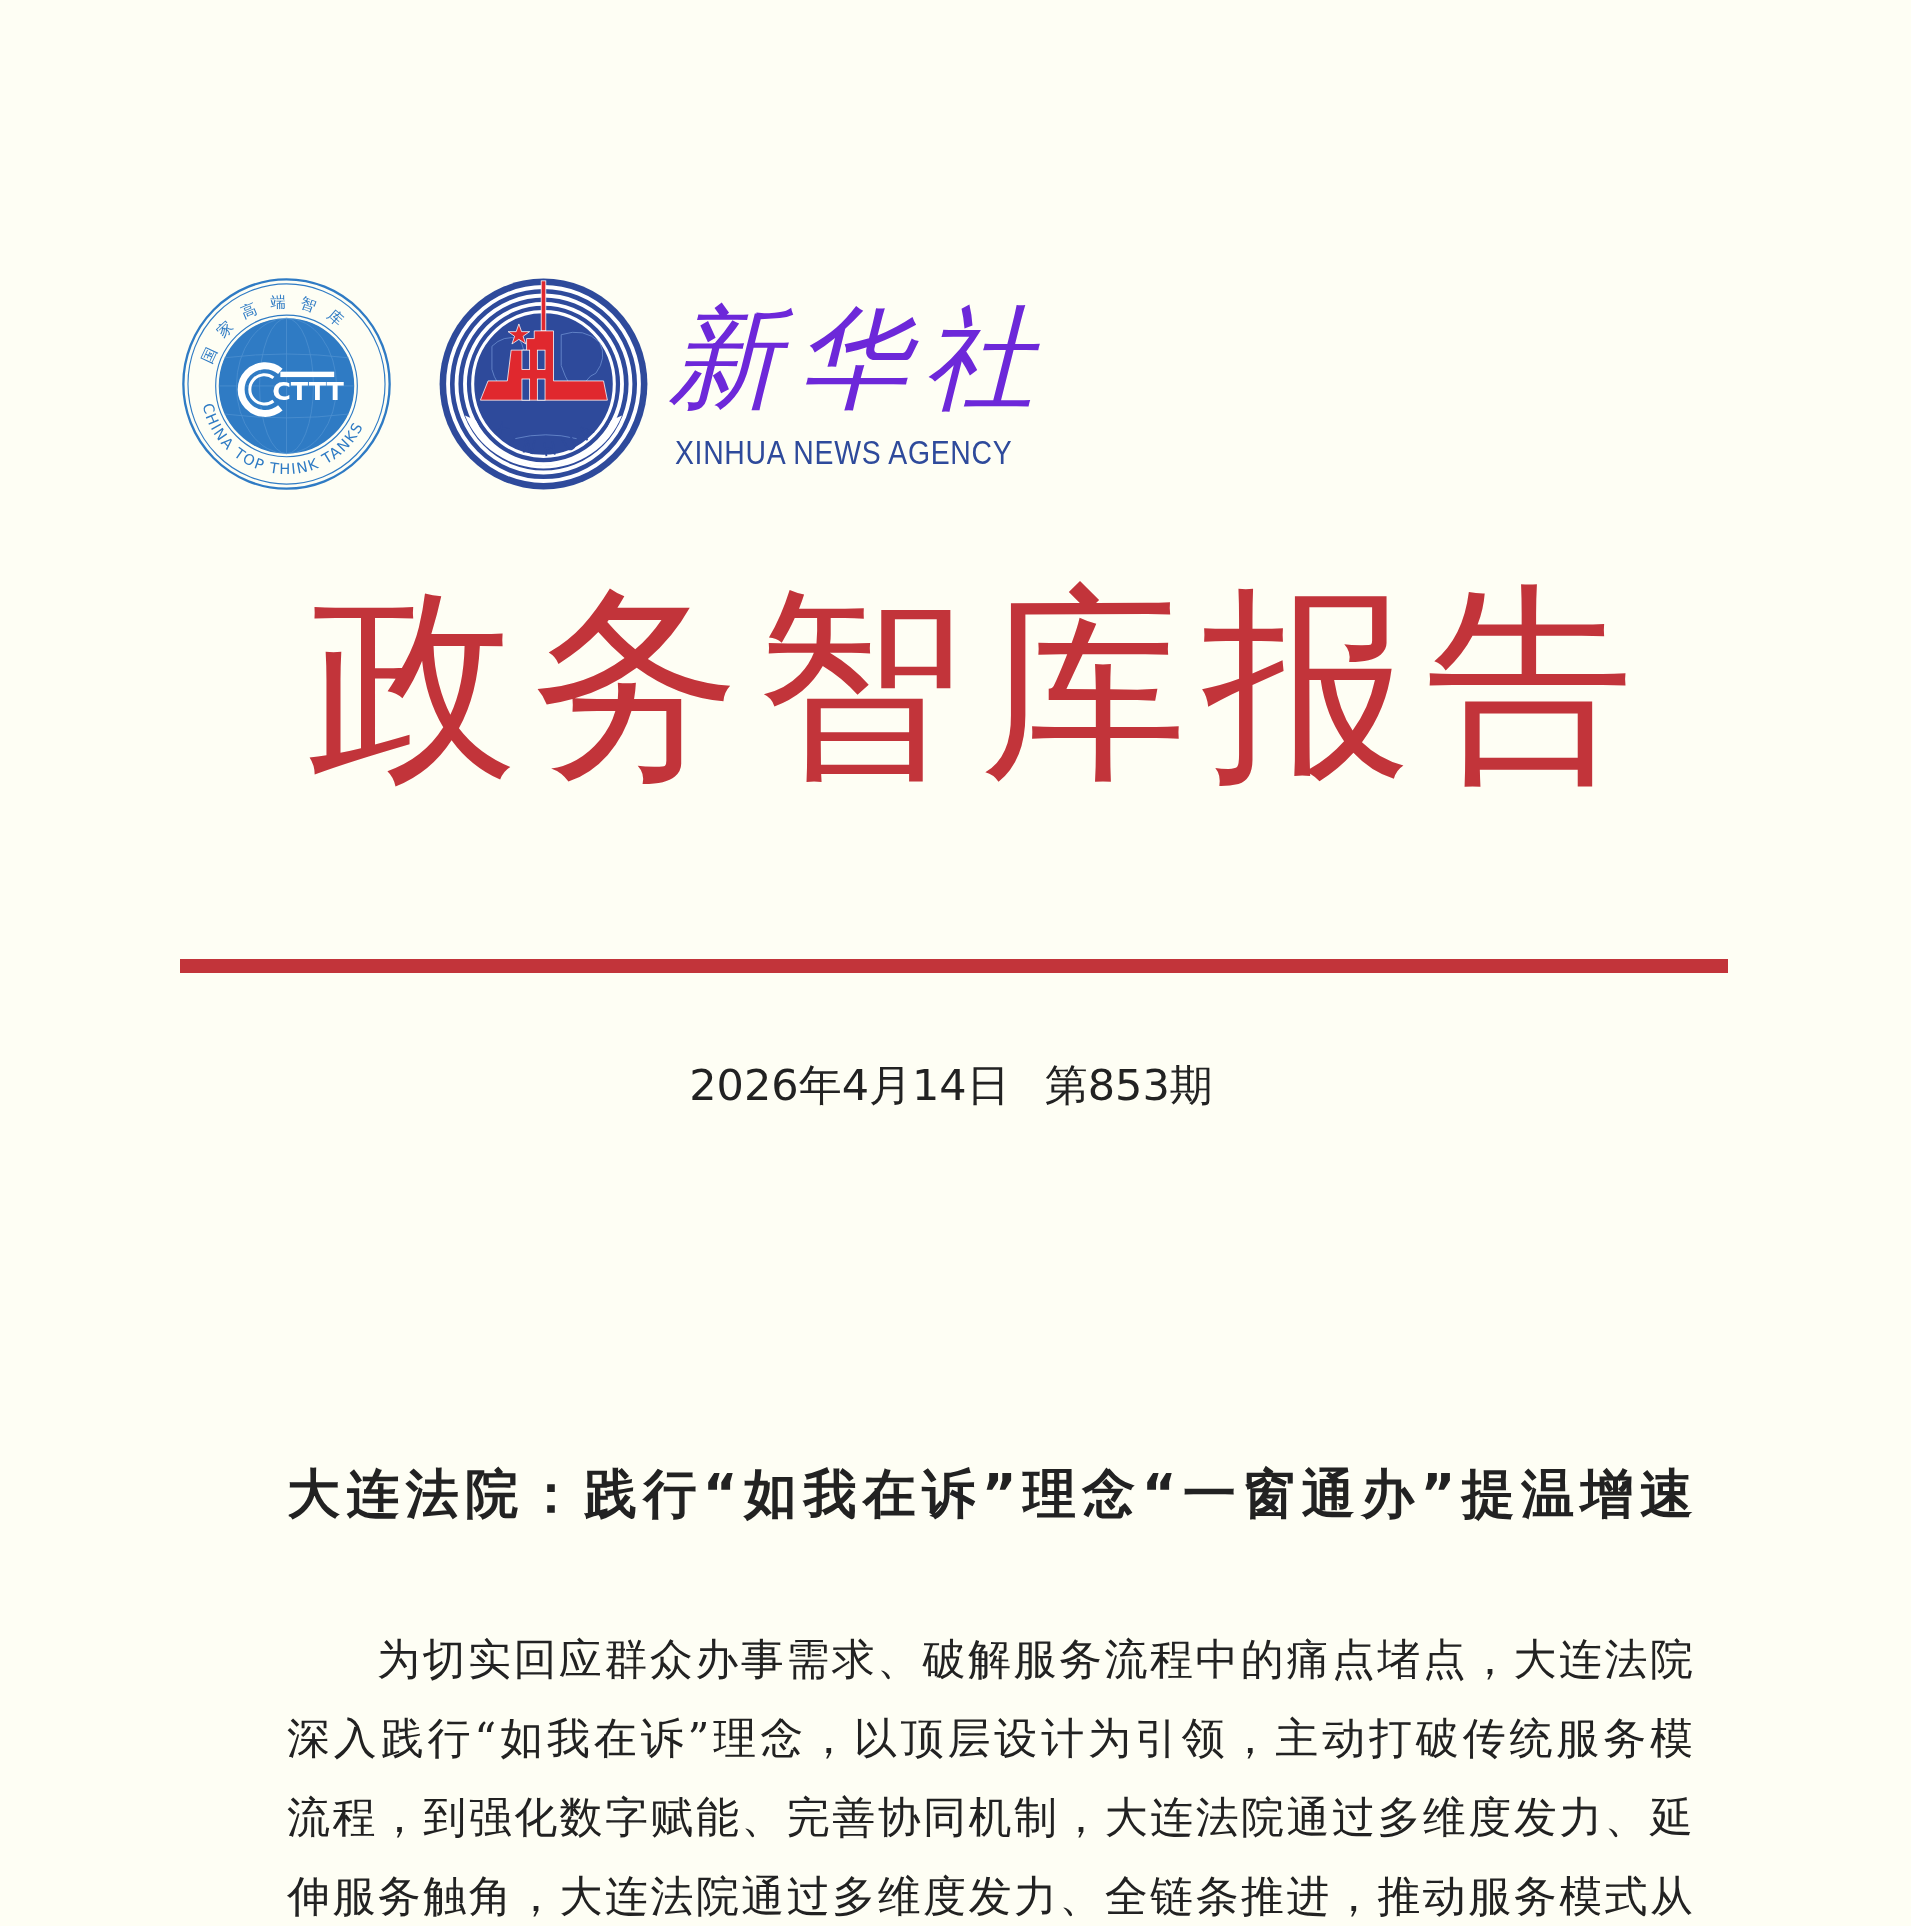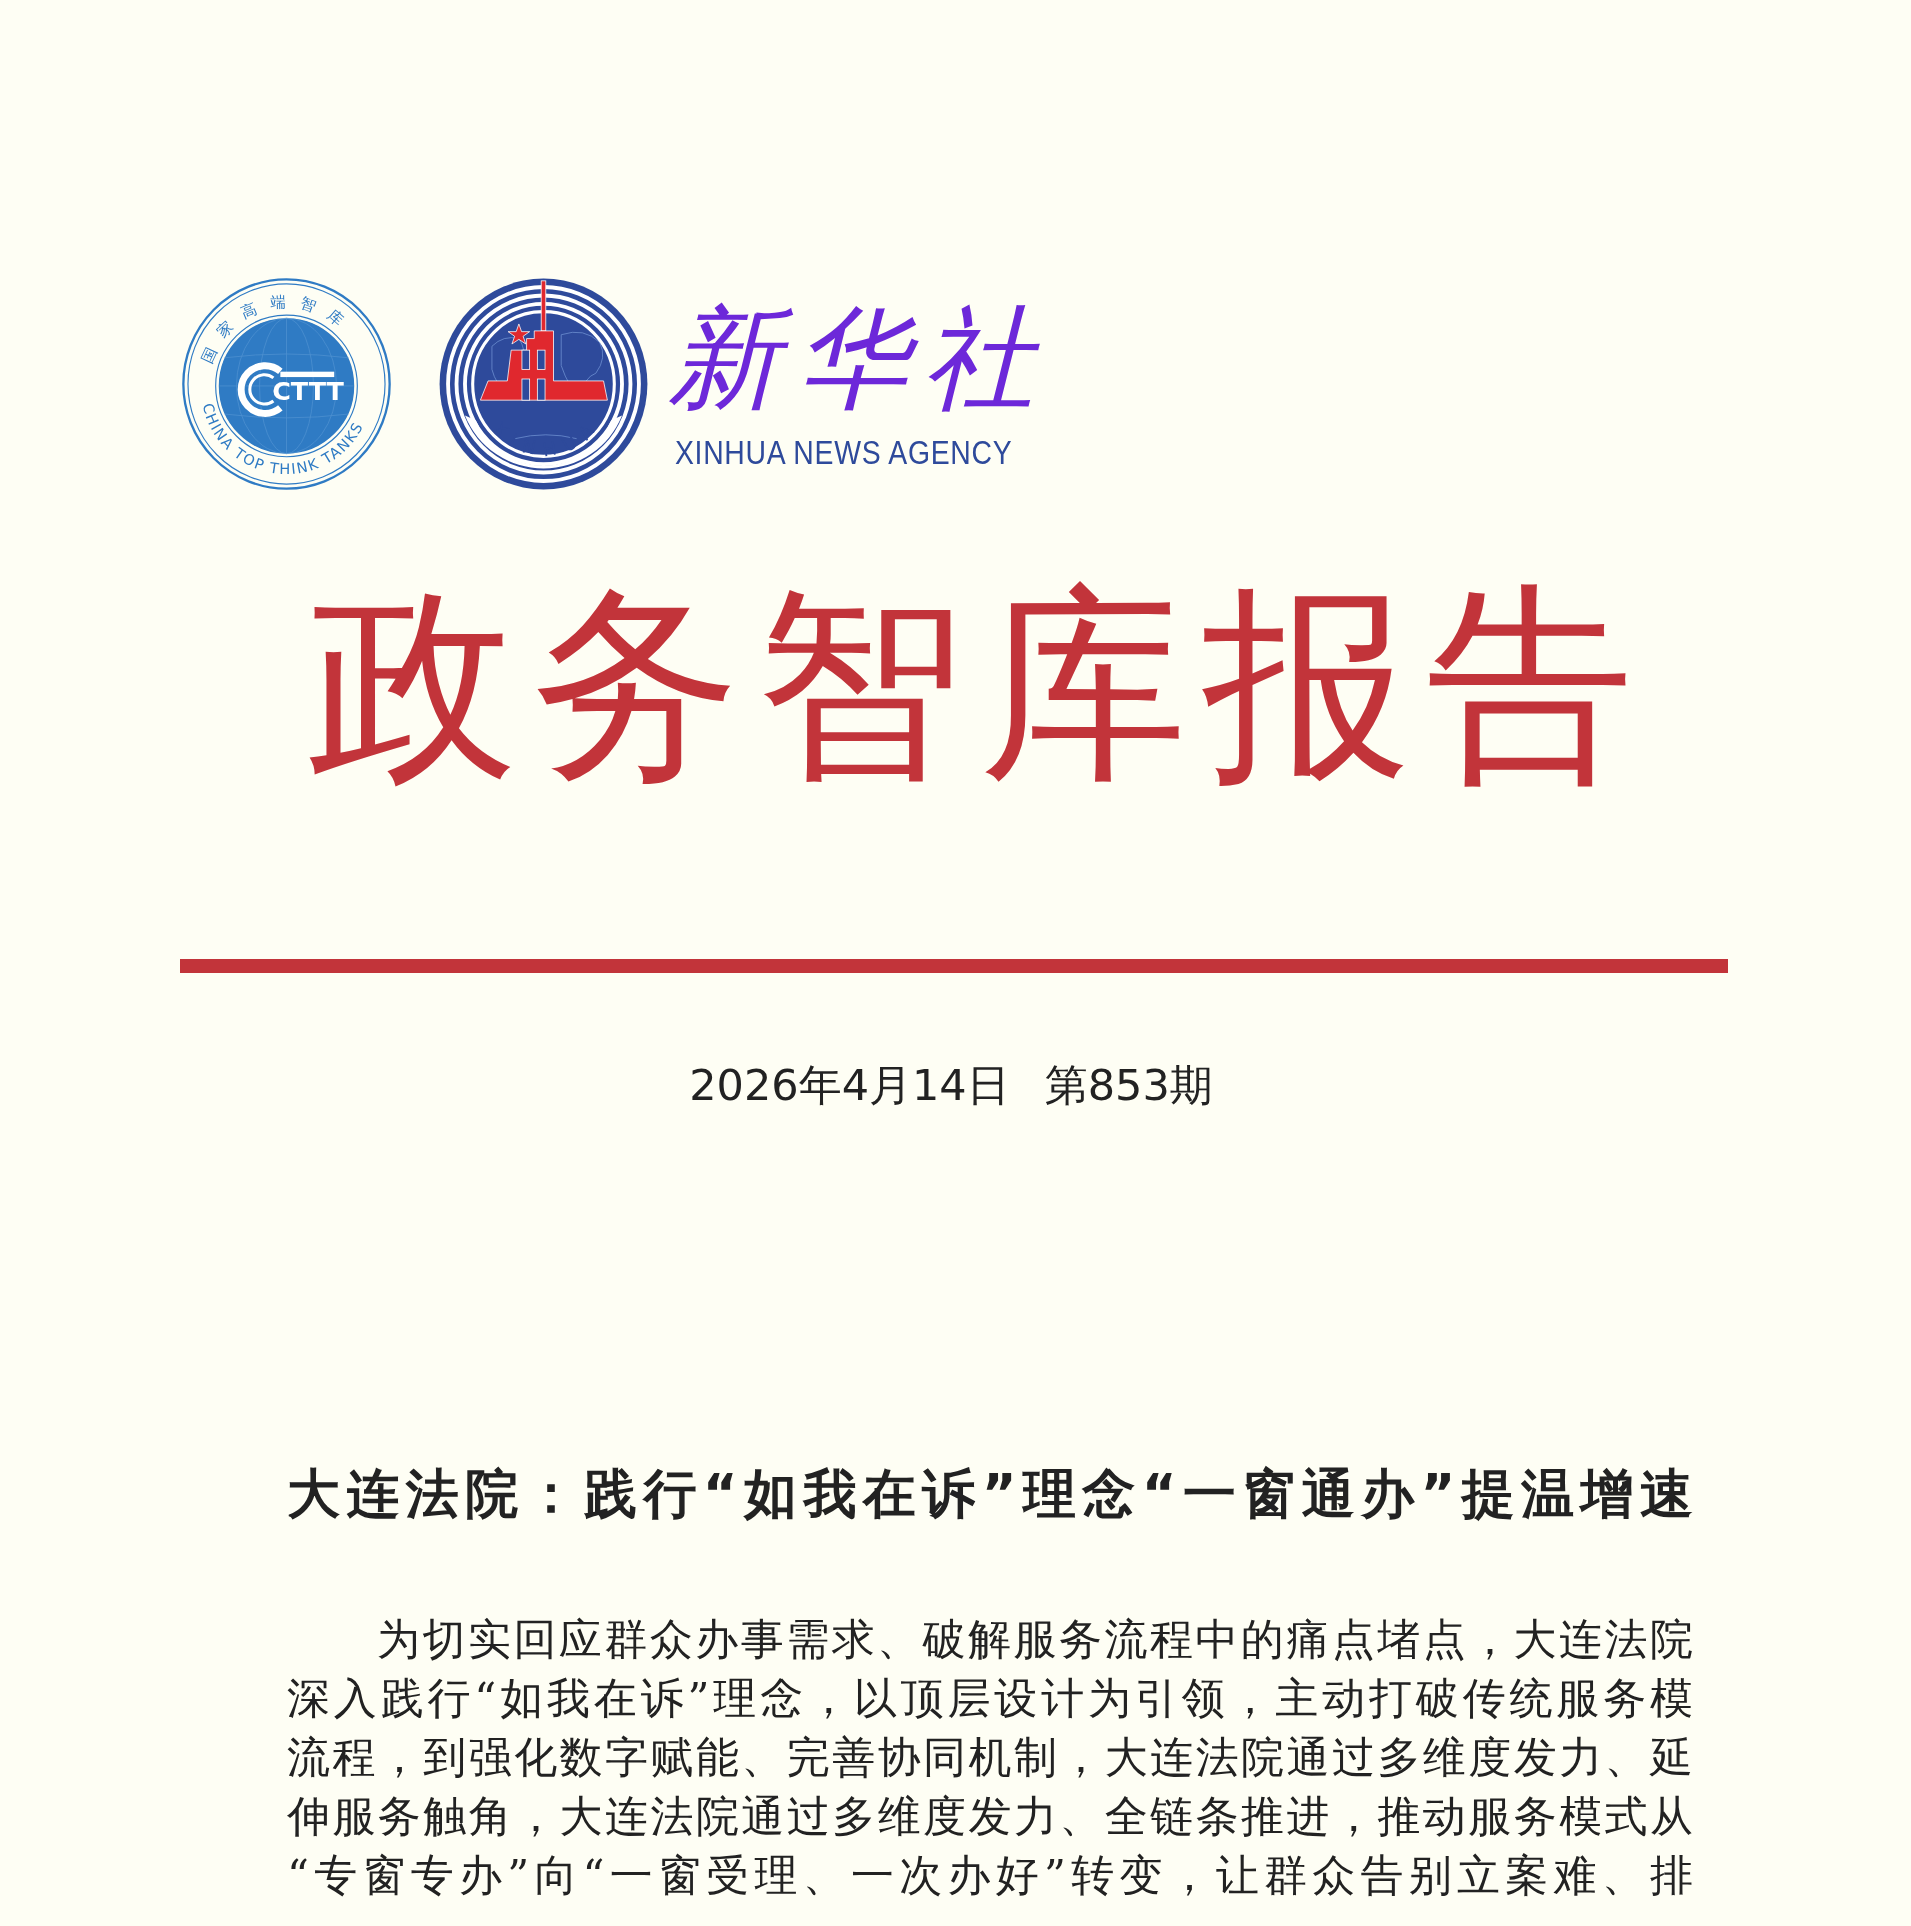--- a/index.html
+++ b/index.html
@@ -40,21 +40,21 @@
     font-weight: bold; font-size: 53px; line-height: 73px; white-space: nowrap;
     text-align: justify; text-align-last: justify; margin-top: 32px;
   }
   .body-text {
     left: 287px; top: 1610px; width: 1406px;
     color: #222222; font-family: "DejaVu Serif", "Liberation Serif", serif;
     font-size: 43px;
   }
   .body-line {
     height: 59px; line-height: 59px; white-space: nowrap;
-    text-align: justify; text-align-last: justify; overflow: visible;
+    text-align: justify; text-align-last: justify; overflow: visible; margin-top: 20px;
   }
   .body-line.first { padding-left: 90px; }
   svg text { font-family: "DejaVu Sans", "Liberation Sans", sans-serif; }
 </style>
 </head>
 <body>
 
 <div class="abs logo-ctt">
   <svg width="211" height="214" viewBox="0 0 548 556">
     <defs>

